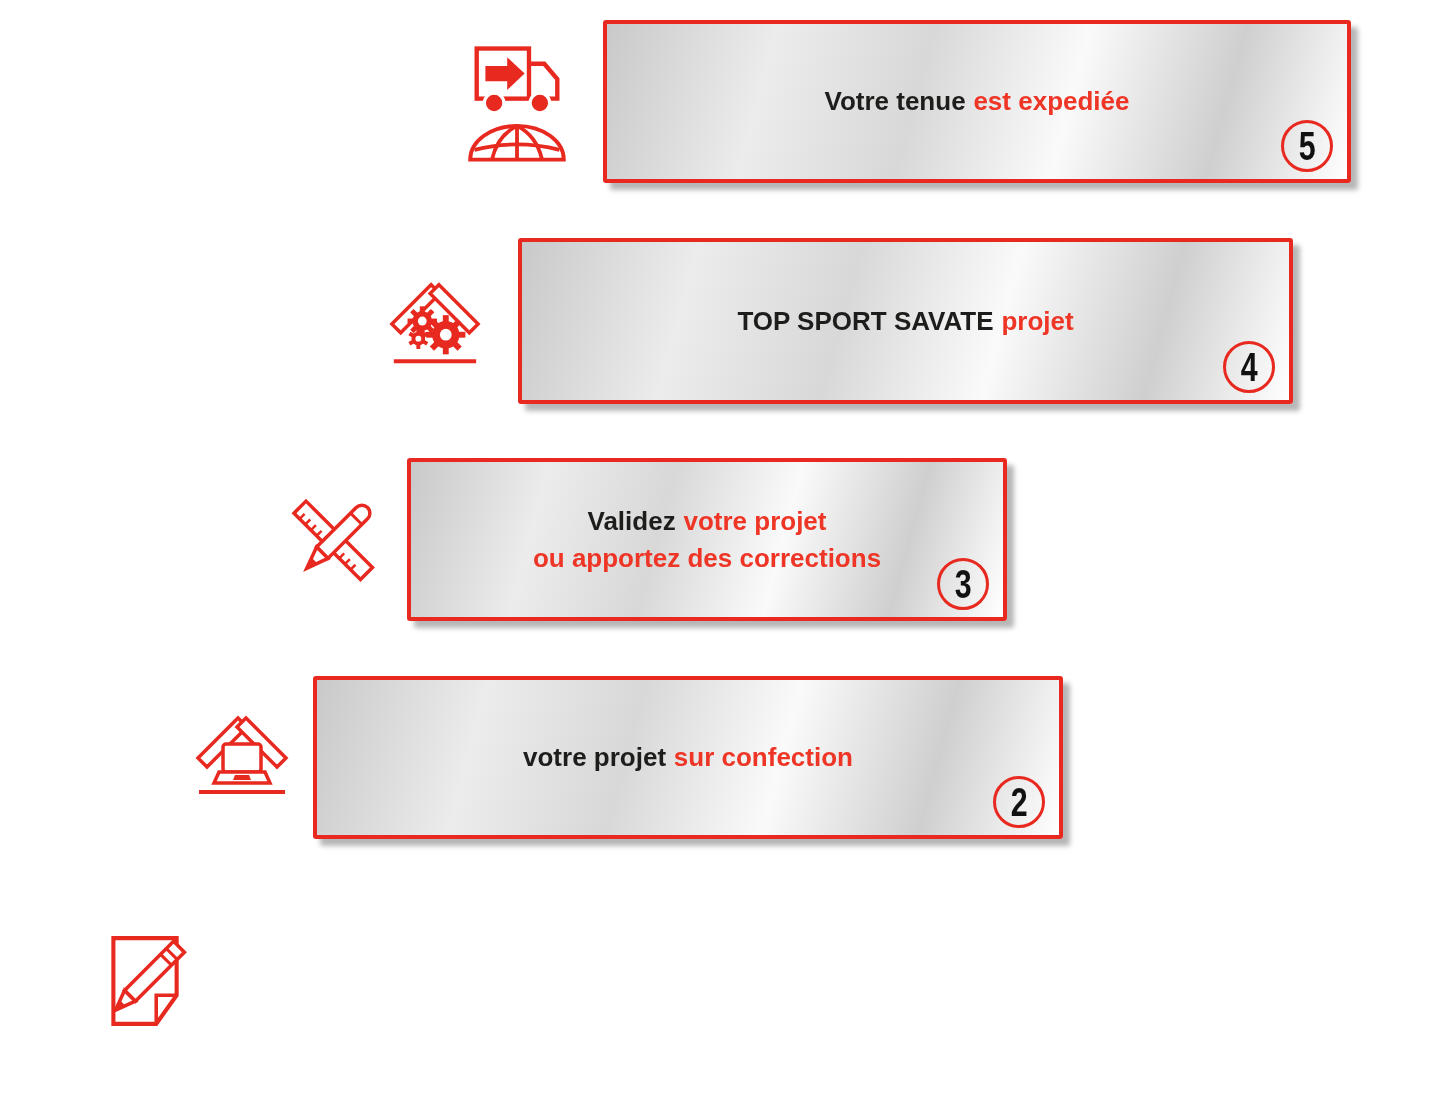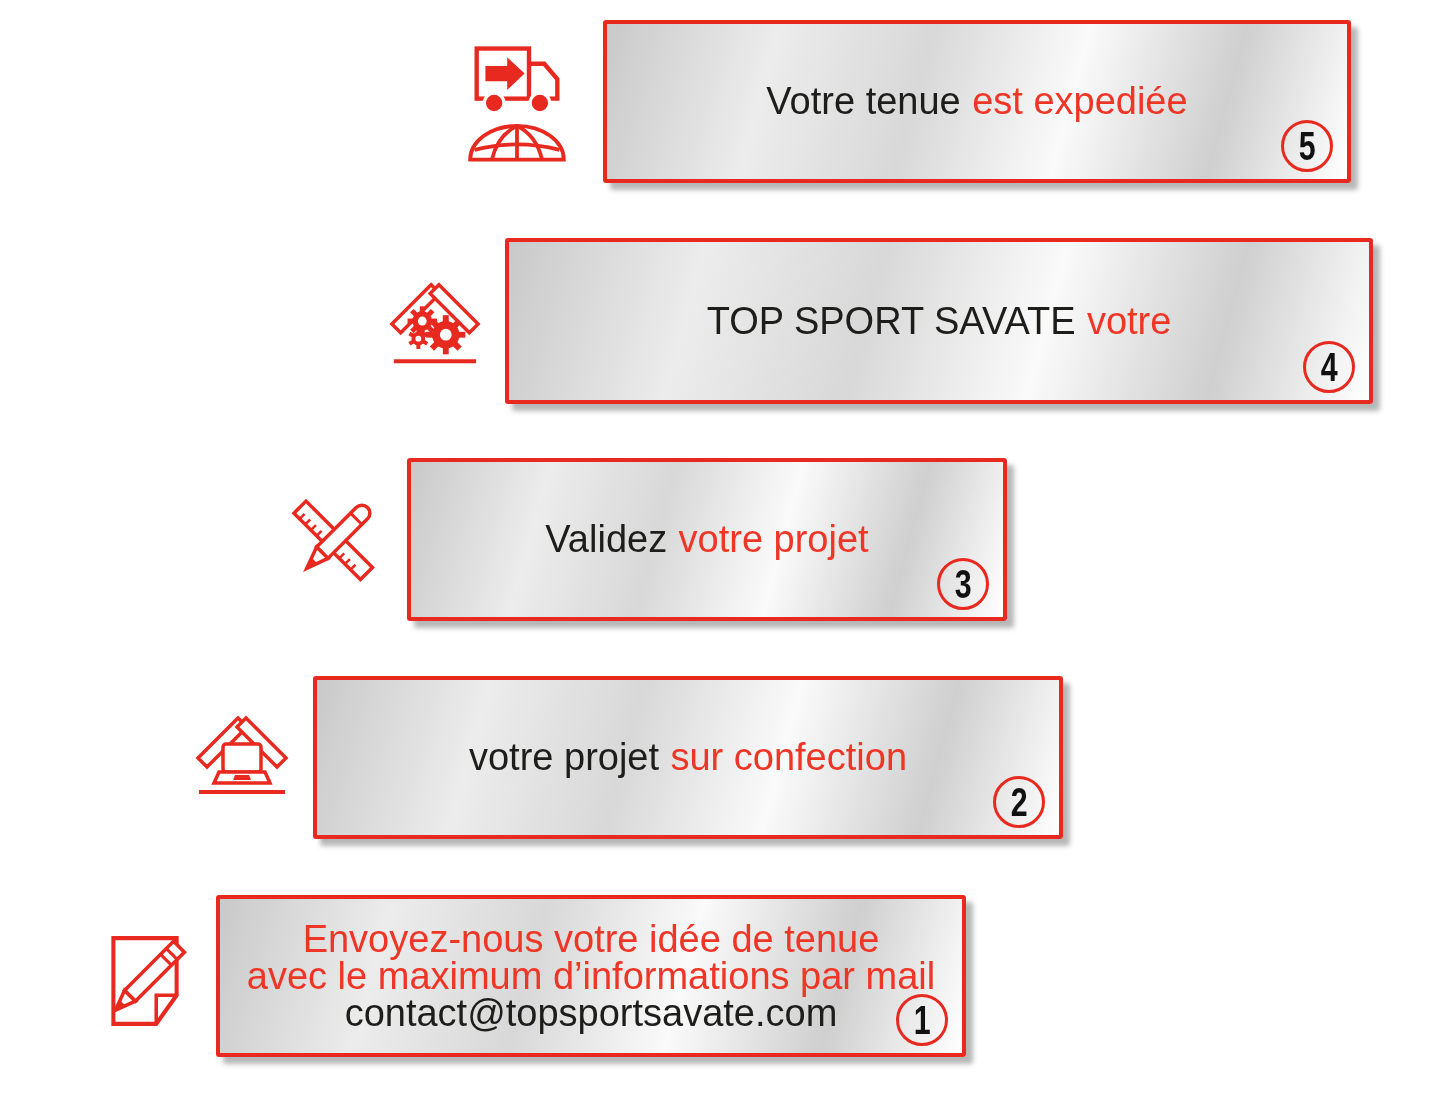--- a/index.html
+++ b/index.html
@@ -13,39 +13,39 @@
     border:4px solid var(--border-red,#e8291f);
     border-radius:3px;
     background: linear-gradient(105deg,
       var(--panel-silver-dark,#c9c9c9) 0%, #ececec 22%, #d8d8d8 42%,
       var(--panel-silver-light,#fafafa) 62%, #cfcfcf 82%, #ffffff 100%);
     box-shadow: 7px 7px 5px rgba(95,95,95,0.45);
     display:flex; flex-direction:column; justify-content:center; align-items:center;
   }
   .line {
     display:flex; gap:0.30em; white-space:nowrap;
-    font-size:38px; line-height:37px; font-weight:400;
+    font-size:26px; line-height:37px; font-weight:700;
   }
   .seg-red   { color: var(--text-red,#ee3526); text-align: center; }
   .seg-black { color: var(--text-black,#1d1d1b); }
   .num-circle {
     position:absolute; right:14px; bottom:7px;
     width:52px; height:52px; box-sizing:border-box;
     border:3px solid var(--border-red,#e8291f); border-radius:50%;
     display:flex; align-items:center; justify-content:center;
     font-size:40px; font-weight:700; color: var(--number-black,#111111);
   }
   .num-circle span { display:inline-block; transform:scaleX(0.76); }
   .icon { position:absolute; color: var(--icon-red,#e8291f); }
   .icon svg { width:100%; height:100%; display:block; }
 
   
   .banner-5 { left:603px; top:20px;  width:748px; height:163px; }
   .icon-5   { left:458px; top:42px;  width:118px; height:122px; }
-  .banner-4 { left:505px; top:238px; width:868px; height:166px; }
+  .banner-4 { left:518px; top:238px; width:775px; height:166px; }
   .icon-4   { left:386px; top:272px; width:98px;  height:100px; }
   .banner-3 { left:407px; top:458px; width:600px; height:163px; }
   .icon-3   { left:284px; top:490px; width:102px; height:100px; }
   .banner-2 { left:313px; top:676px; width:750px; height:163px; }
   .icon-2   { left:192px; top:704px; width:100px; height:104px; }
   .banner-1 { left:216px; top:895px; width:750px; height:162px; }
   .icon-1   { left:93px;  top:920px; width:102px; height:122px; }
 </style>
 </head>
 <body>
@@ -121,21 +121,21 @@
           <circle r="14"></circle>
             <circle r="6" fill="#ffffff"></circle>
         </g>
       </g>
       <line x1="8" y1="90" x2="92" y2="90" stroke="currentColor" stroke-width="4"></line>
     </svg>
   </div>
   <div class="banner banner-4">
     <div class="line">
       <span class="seg-black">TOP SPORT SAVATE</span>
-      <span class="seg-red">votre</span>
+      <span class="seg-red">projet</span>
     </div>
     <div class="num-circle">
       <span>4</span>
     </div>
   </div>
 
   <div class="icon icon-3">
     <svg viewBox="0 0 100 100" aria-hidden="true">
       <g transform="rotate(-45 50 50)">
         <rect x="40" y="2" width="17" height="94" fill="#ffffff" stroke="currentColor" stroke-width="3.5"></rect>
@@ -158,20 +158,23 @@
         <path d="M42 68 L50 90 L58 68 Z" fill="#ffffff" stroke="currentColor" stroke-width="3.5"></path>
         <path d="M46 79 L50 90 L54 79 Z" fill="currentColor"></path>
       </g>
     </svg>
   </div>
   <div class="banner banner-3">
     <div class="line">
       <span class="seg-black">Validez</span>
       <span class="seg-red">votre projet</span>
     </div>
+    <div class="line">
+      <span class="seg-red">ou apportez des corrections</span>
+    </div>
     <div class="num-circle">
       <span>3</span>
     </div>
   </div>
 
   <div class="icon icon-2">
     <svg viewBox="0 0 100 100" aria-hidden="true">
       <g stroke="currentColor" stroke-width="3.5" fill="#ffffff">
         <path d="M6 52 L46 12 L55 21 L15 61 Z"></path>
         <path d="M54 12 L94 52 L85 61 L45 21 Z"></path>
@@ -200,28 +203,14 @@
       <path d="M82 64 H62 V92" fill="none" stroke="currentColor" stroke-width="3.5"></path>
       <g transform="rotate(45 50 50)">
         <rect x="43" y="2" width="15" height="68" fill="#ffffff" stroke="currentColor" stroke-width="3.5"></rect>
         <line x1="43" y1="12" x2="58" y2="12" stroke="currentColor" stroke-width="3"></line>
         <line x1="43" y1="20" x2="58" y2="20" stroke="currentColor" stroke-width="3"></line>
         <path d="M43 70 L50.5 90 L58 70 Z" fill="#ffffff" stroke="currentColor" stroke-width="3.5"></path>
         <path d="M47 80 L50.5 90 L54 80 Z" fill="currentColor"></path>
       </g>
     </svg>
   </div>
-  <div class="banner banner-1">
-    <div class="line">
-      <span class="seg-red">Envoyez-nous votre idée de tenue</span>
-    </div>
-    <div class="line">
-      <span class="seg-red">avec le maximum d’informations par mail</span>
-    </div>
-    <div class="line">
-      <span class="seg-black">contact@topsportsavate.com</span>
-    </div>
-    <div class="num-circle">
-      <span>1</span>
-    </div>
-  </div>
 
 </div>
 
 </body></html>

